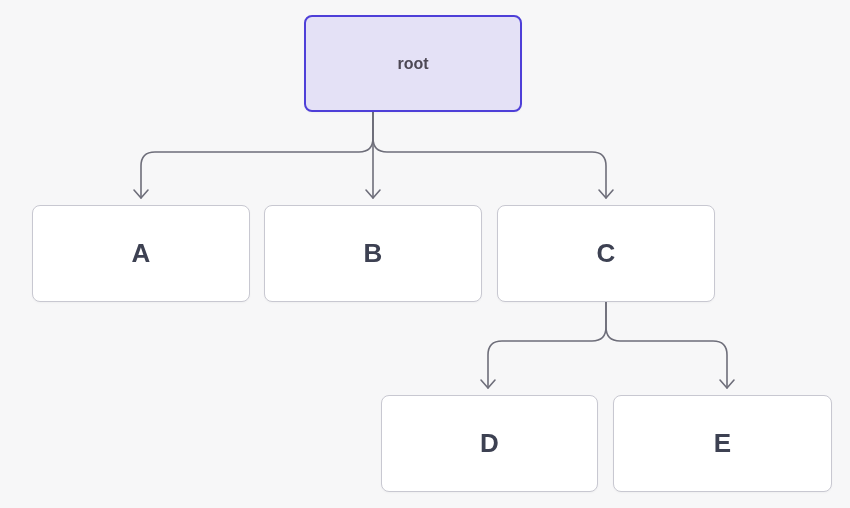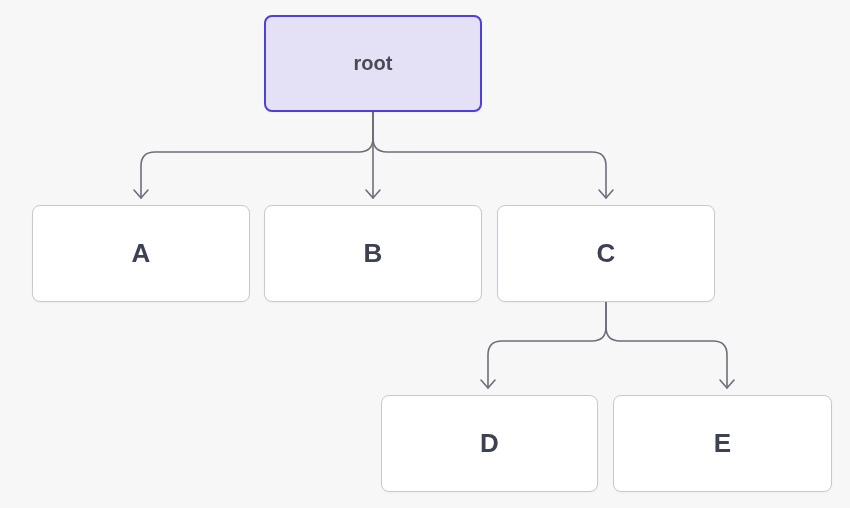--- a/index.html
+++ b/index.html
@@ -45,21 +45,22 @@
     box-shadow: 0 1px 2px rgba(40,40,60,0.04);
     color: #3d4152;
     font-size: 26px;
     font-weight: 600;
     cursor: pointer;
   }
   .node.root {
     background: #e4e1f6;
     border: 2px solid #4e3fd8;
     color: #4d4854;
-    font-size: 20px;
+    font-size: 16px;
+    margin-left: 40px;
   }
   .node-root { left: 264px; top: 15px;  width: 218px; height: 97px; }
   .node-a    { left: 32px;  top: 205px; width: 218px; height: 97px; }
   .node-b    { left: 264px; top: 205px; width: 218px; height: 97px; }
   .node-c    { left: 497px; top: 205px; width: 218px; height: 97px; }
   .node-d    { left: 381px; top: 395px; width: 217px; height: 97px; }
   .node-e    { left: 613px; top: 395px; width: 219px; height: 97px; }
 </style>
 </head>
 <body>

